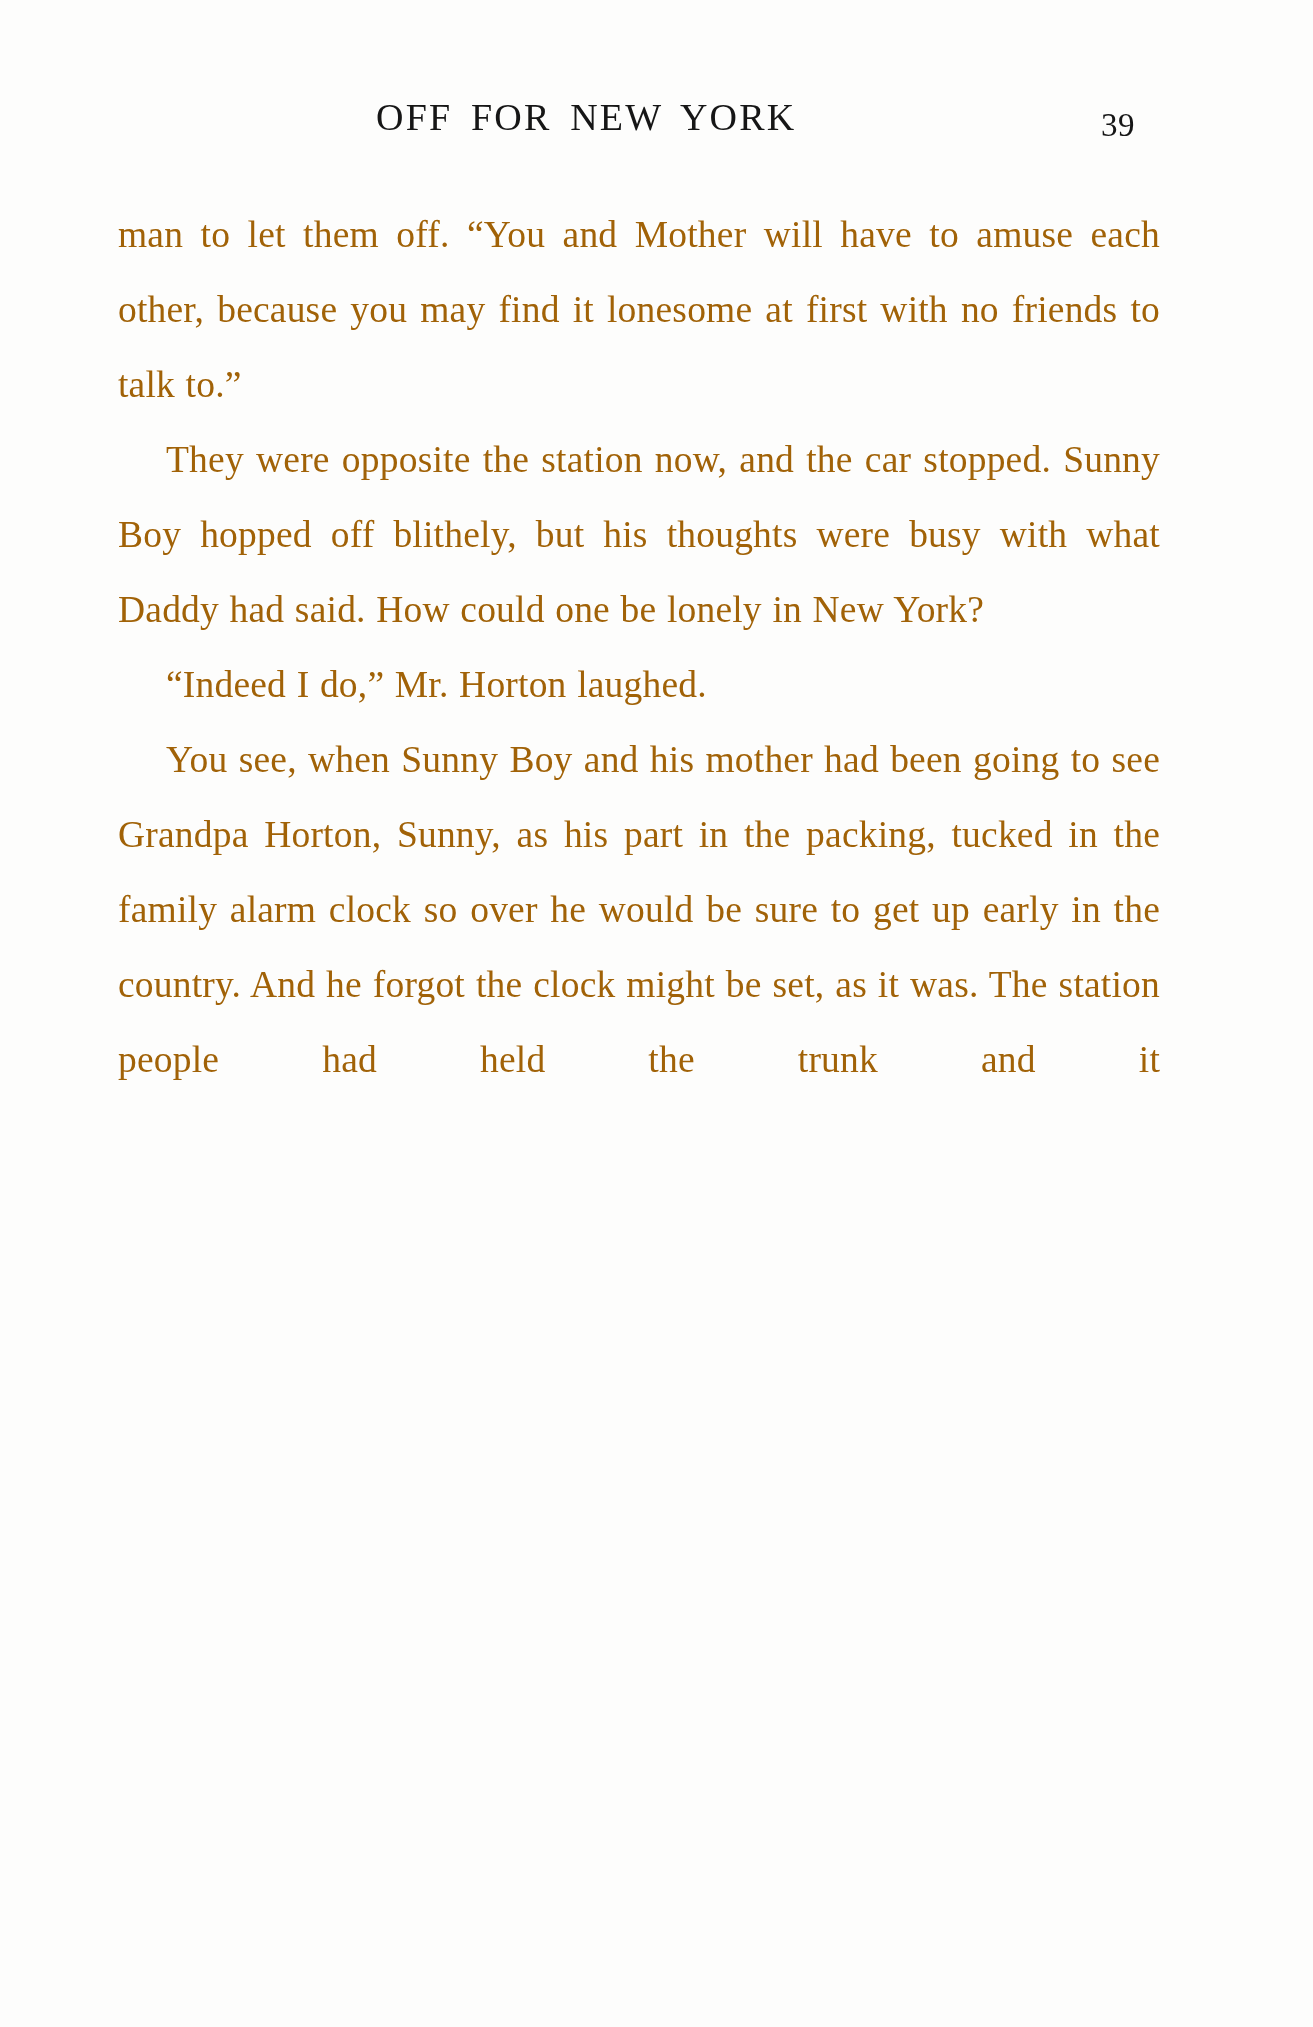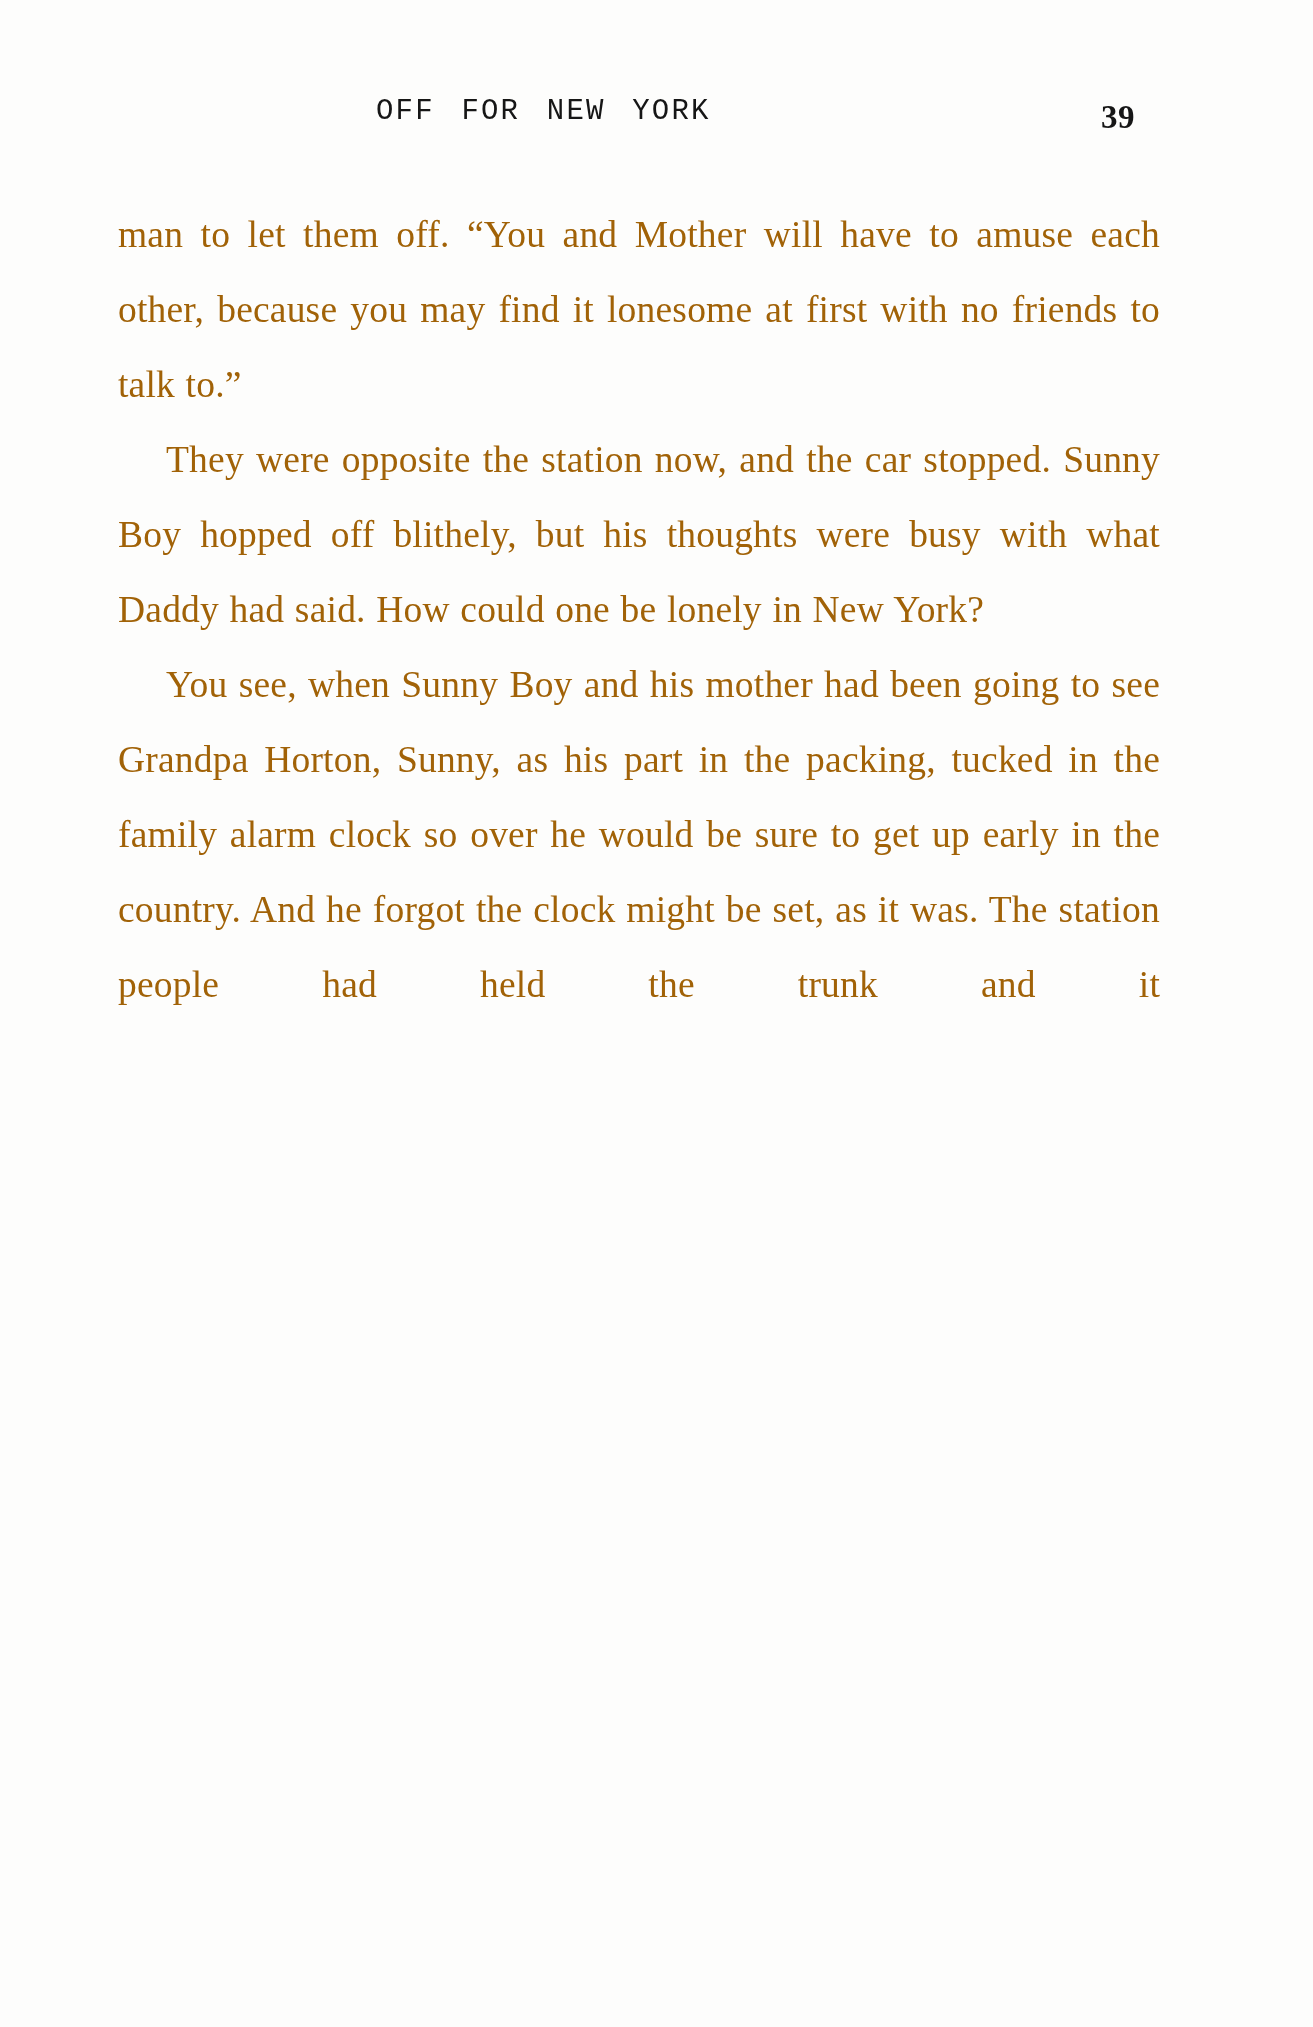--- a/index.html
+++ b/index.html
@@ -30,33 +30,33 @@
     width: 1075px;
   }
   .running-head {
     display: flex;
     align-items: baseline;
     justify-content: flex-start;
     height: 60px;
     position: relative;
   }
   .running-title {
-    font-size: 29px;
+    font-size: 38px;
     letter-spacing: 2.2px;
     word-spacing: 7px;
     margin-left: 258px;
     white-space: nowrap;
-    font-family: Liberation Mono, monospace;
+    font-family: Liberation Serif, serif;
   }
   .folio {
     position: absolute;
     right: 58px;
-    top: 4px;
+    top: 12px;
     font-size: 33px;
-    font-weight: 700;
+    font-weight: 400;
     letter-spacing: 0.5px;
   }
   .body-text {
     margin-top: 42px;
     width: 1042px;
     font-size: 37.5px;
     line-height: 75px;
     text-align: justify;
     text-justify: inter-word;
     hyphens: none;
@@ -85,17 +85,18 @@
   <div class="page-inner">
 
     <div class="running-head">
       <div class="running-title">OFF FOR NEW YORK</div>
       <div class="folio">39</div>
     </div>
 
     <div class="body-text">
       <p>man to let them off.  “You and Mother will have to amuse each other, because you may find it lonesome at first with no friends to talk to.”</p>
       <p class="indent">They were opposite the station now, and the car stopped.  Sunny Boy hopped off blithely, but his thoughts were busy with what Daddy had said.  How could one be lonely in New York?</p>
+      <p class="indent">“Indeed I do,” Mr. Horton laughed.</p>
       <p class="indent last-line-full">You see, when Sunny Boy and his mother had been going to see Grandpa Horton, Sunny, as his part in the packing, tucked in the family alarm clock so over he would be sure to get up early in the country.  And he forgot the clock might be set, as it was. The station people had held the trunk and it</p>
     </div>
 
   </div>
 </div>
 
 </body></html>

